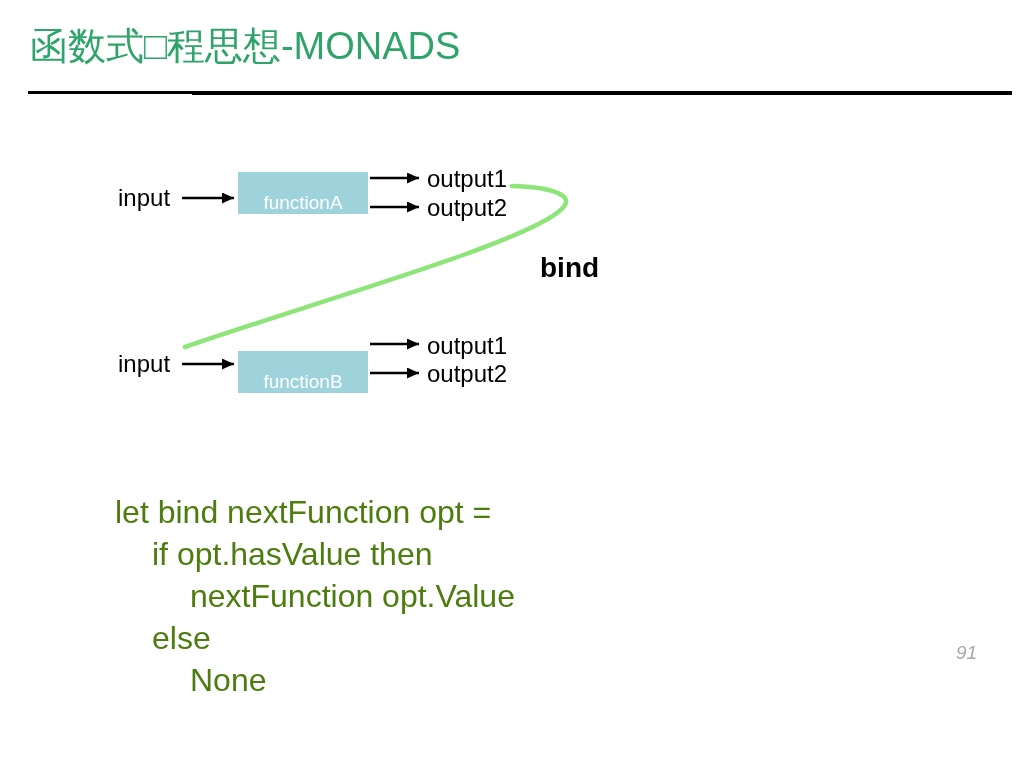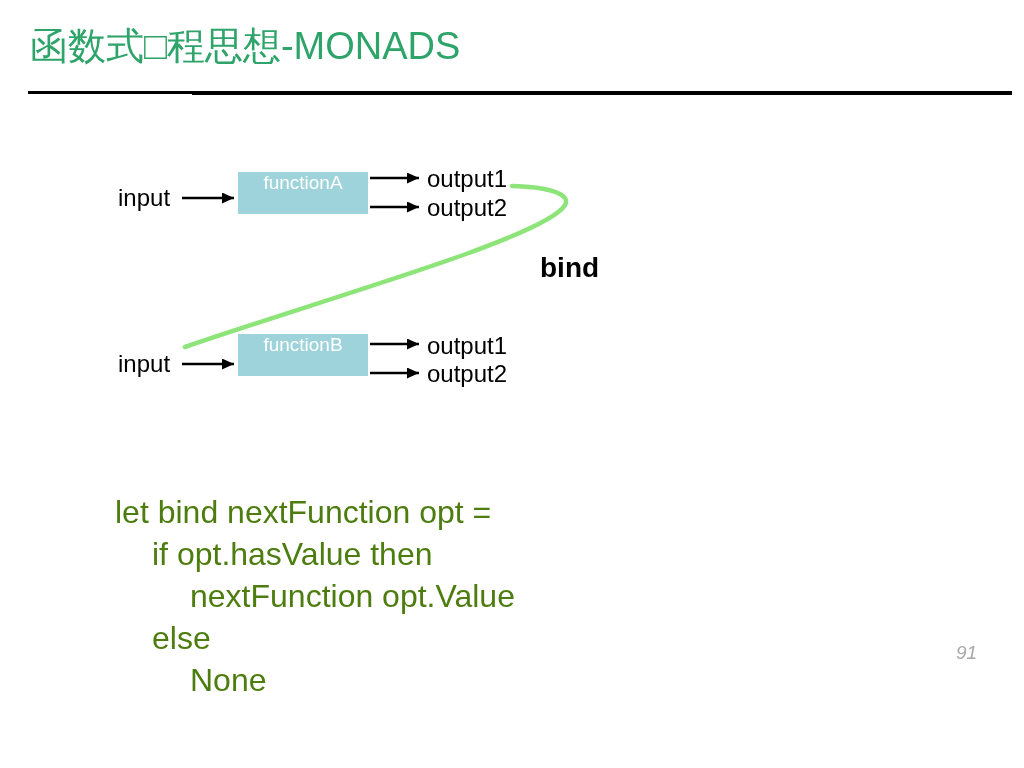--- a/index.html
+++ b/index.html
@@ -13,24 +13,24 @@
     font-size:38px;line-height:44px;color:#2EA46A;
     white-space:nowrap;
     margin-top:11px;
   }
   .rule-a{left:28px;top:91px;width:164px;height:3px;background:#000;}
   .rule-b{left:192px;top:91px;width:820px;height:4px;background:#000;}
   .dlabel{font-size:24px;line-height:26px;color:#000;white-space:nowrap;}
   .fbox{
     left:238px;width:130px;height:42px;background:#9ED3DB;
     color:#ffffff;font-size:19px;
-    display:flex;align-items:flex-start;justify-content:center;
+    display:flex;align-items:flex-end;justify-content:center;
   }
   .fbox1{top:172px;}
-  .fbox2{top:334px;}
+  .fbox2{top:351px;}
   .lbl-in1{left:118px;top:185px;}
   .lbl-out1a{left:427px;top:166px;}
   .lbl-out1b{left:427px;top:195px;}
   .lbl-in2{left:118px;top:351px;}
   .lbl-out2a{left:427px;top:333px;}
   .lbl-out2b{left:427px;top:361px;}
   .bind{
     left:540px;top:252px;font-size:28px;font-weight:bold;color:#000000;
   }
   .code{

